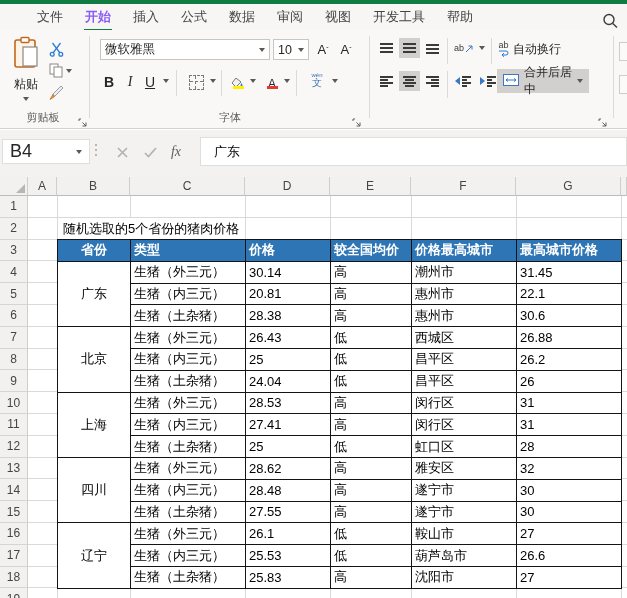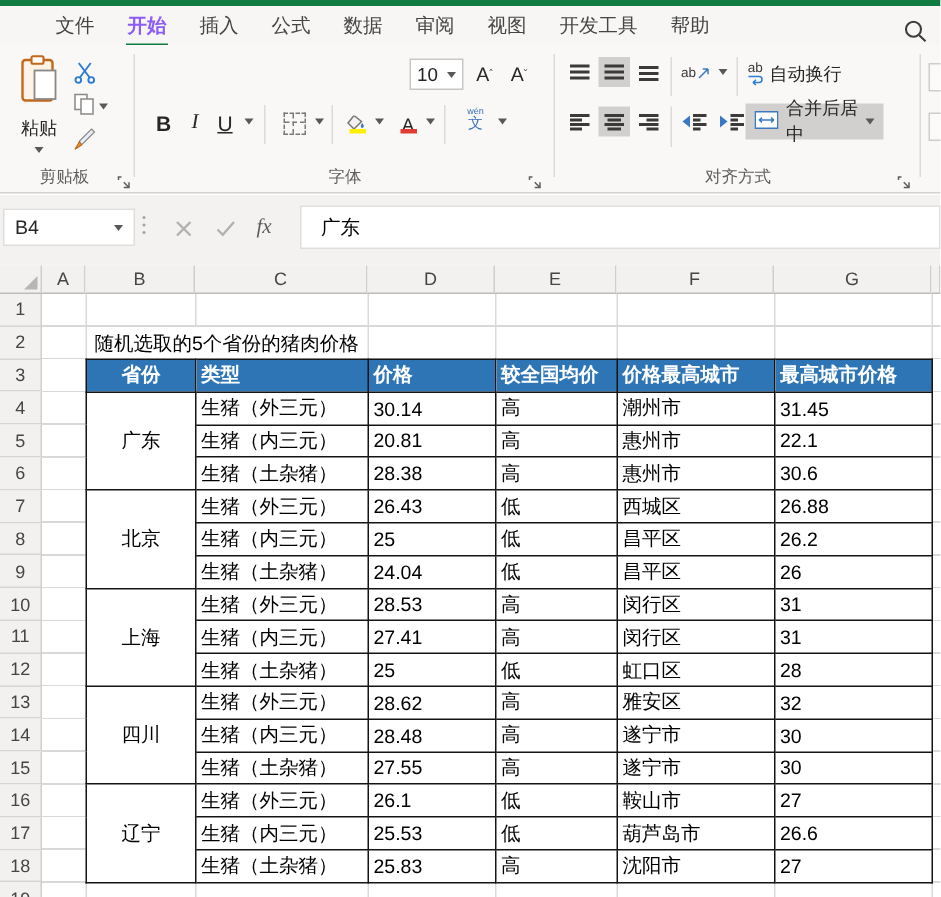--- a/index.html
+++ b/index.html
@@ -58,21 +58,21 @@
   .indent-tri-r{width:0;height:0;border-top:4px solid transparent;border-bottom:4px solid transparent;border-left:5px solid #3b78c3;margin-right:2px;}
   .wrap-btn{position:absolute;display:flex;align-items:center;gap:4px;font-size:12px;color:#262626;}
   .merge-btn{position:absolute;display:flex;align-items:center;gap:5px;background:#d2d0ce;font-size:12px;color:#262626;padding:0 6px;height:24px;box-sizing:border-box;}
   .ab-ic{font-size:9px;color:#3b3a39;line-height:1;}
 
   
   .stub{position:absolute;background:#fbfaf9;border:1px solid #cfcdcb;}
 
   
   .fbar{left:0;top:130px;width:627px;height:47px;background:#f3f2f1;}
-  .name-box{position:absolute;left:2px;top:9px;width:88px;height:25px;background:#fff;border:1px solid #e0dedc;box-sizing:border-box;display:flex;align-items:center;justify-content:space-between;padding:0 7px;font-size:13px;color:#262626;}
+  .name-box{position:absolute;left:2px;top:9px;width:88px;height:25px;background:#fff;border:1px solid #e0dedc;box-sizing:border-box;display:flex;align-items:center;justify-content:space-between;padding:0 7px;font-size:18px;color:#262626;}
   .dots{position:absolute;left:95px;top:14px;display:flex;flex-direction:column;gap:3px;}
   .dots i{width:2px;height:2px;border-radius:50%;background:#a5a3a1;}
   .fb-btn{position:absolute;top:10px;width:24px;height:24px;display:flex;align-items:center;justify-content:center;}
   .fx{font-family:"Liberation Serif",serif;font-style:italic;font-size:14px;color:#5f5d5b;}
   .f-input{position:absolute;left:200px;top:7px;width:427px;height:29px;background:#fff;border:1px solid #e0dedc;box-sizing:border-box;display:flex;align-items:center;padding-left:13px;font-size:13px;color:#000;}
 
   
   .corner{left:0;top:177px;width:28px;height:19px;background:#f2f1f0;border-right:1px solid #cfcecd;border-bottom:1px solid #bdbcbb;box-sizing:border-box;}
   .corner-tri{position:absolute;right:2px;bottom:2px;width:0;height:0;border-left:9px solid transparent;border-bottom:9px solid #b8b6b4;}
   .col-heads{left:28px;top:177px;height:19px;display:flex;}
@@ -159,20 +159,24 @@
     </span>
   </div>
   <div class="grp-label" style="left:0;width:86px">剪贴板</div>
   <span class="launcher" style="left:78px">
     <svg width="9" height="9" viewBox="0 0 9 9" stroke="#605e5c" fill="none">
         <path d="M3 1 H1 V3 M4.5 4.5 L8 8 M8 4.5 V8 H4.5"></path>
       </svg>
   </span>
   <div class="vsep" style="left:89px"></div>
 
+  <div class="combo" style="left:100px;top:9px;width:170px;height:21px">
+    <span>微软雅黑</span>
+    <span class="chev"></span>
+  </div>
   <div class="combo" style="left:273px;top:9px;width:36px;height:21px">
     <span>10</span>
     <span class="chev"></span>
   </div>
   <div class="fbtn grow-a" style="left:313px;top:8px;width:20px">
       <span>A</span>
       <sup>ˆ</sup>
     </div>
   <div class="fbtn grow-a" style="left:336px;top:8px;width:20px">
       <span>A</span>
@@ -317,21 +321,20 @@
   <div class="merge-btn" style="left:497px;top:39px;width:92px">
     <span>
       <svg width="16" height="12" viewBox="0 0 16 12">
           <rect x="0.5" y="0.5" width="15" height="11" fill="#fff" stroke="#3b78c3"></rect>
           <path d="M3 6 H13 M3 6 L5 4.4 M3 6 L5 7.6 M13 6 L11 4.4 M13 6 L11 7.6" stroke="#3b78c3" fill="none"></path>
         </svg>
     </span>
     <span>合并后居中</span>
     <span class="chev"></span>
   </div>
-  <div class="grp-label" style="left:372px;width:240px">对齐方式</div>
   <span class="launcher" style="left:598px">
     <svg width="9" height="9" viewBox="0 0 9 9" stroke="#605e5c" fill="none">
         <path d="M3 1 H1 V3 M4.5 4.5 L8 8 M8 4.5 V8 H4.5"></path>
       </svg>
   </span>
   <div class="vsep" style="left:613px"></div>
   <div class="stub" style="left:619px;top:12px;width:10px;height:17px"></div>
   <div class="stub" style="left:619px;top:45px;width:10px;height:17px"></div>
 </div>
 

